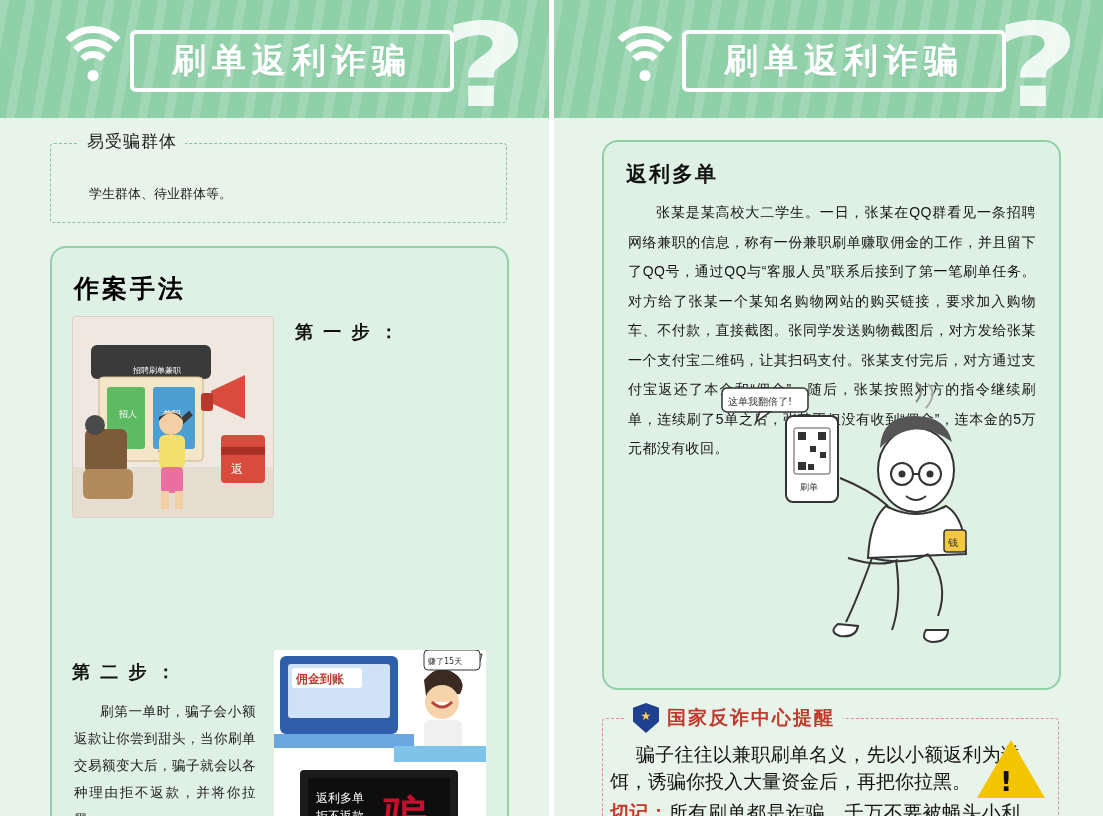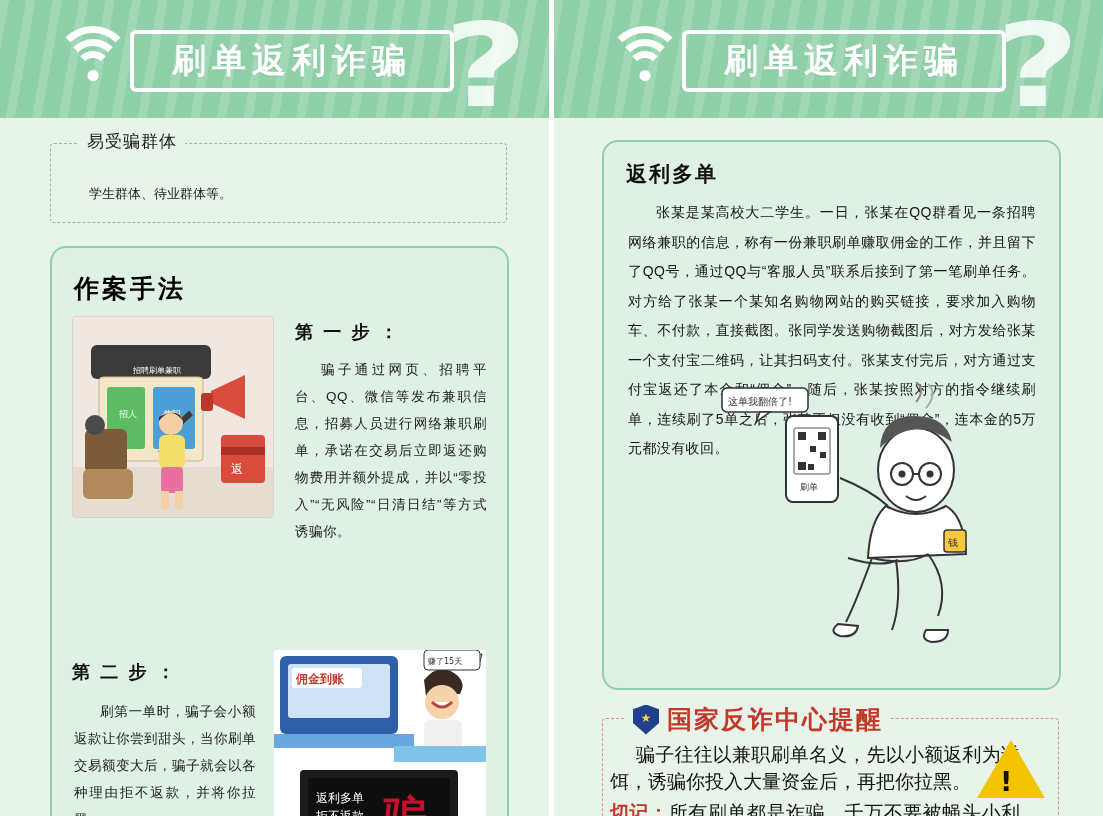--- a/index.html
+++ b/index.html
@@ -151,21 +151,21 @@
   .badge-icon .shield{
     position:absolute;inset:0;
     background:#1f3f8f;
     clip-path:polygon(50% 0%,100% 16%,100% 62%,50% 100%,0% 62%,0% 16%);
   }
   .badge-icon .star{
     position:absolute;left:50%;top:7px;transform:translateX(-50%);
     color:#ffd24d;font-size:12px;line-height:12px;
   }
   .alert-title{
-    font-size:25px;font-weight:bold;color:#c0392b;letter-spacing:2px;
+    font-size:19px;font-weight:bold;color:#c0392b;letter-spacing:2px;
     font-family:"DejaVu Sans","Liberation Sans",sans-serif;
   }
   .alert-p{
     position:absolute;left:7px;width:410px;
     font-size:19px;line-height:27px;color:#141414;text-align:justify;
   }
   .alert-p1{top:22px;text-indent:26px;}
   .alert-p2{top:80px;}
   .alert-p2 .lbl{font-weight:bold;color:#c0392b;}
   .warn-tri{
@@ -253,21 +253,20 @@
           <rect x="148" y="130" width="44" height="8" fill="#a93024"></rect>
           <text x="158" y="156" font-size="12" fill="#ffffff" font-family="DejaVu Sans">返</text>
 
           <rect x="12" y="112" width="42" height="44" rx="6" fill="#7c5a3a"></rect>
           <rect x="10" y="152" width="50" height="30" rx="6" fill="#b08a5a"></rect>
           <circle cx="22" cy="108" r="10" fill="#4a4a4a"></circle>
         </svg>
       </div>
 
       <div class="step-title step1-title">第 一 步 ：</div>
-      <div class="body-text step1-text">骗子通过网页、招聘平台、QQ、微信等发布兼职信息，招募人员进行网络兼职刷单，承诺在交易后立即返还购物费用并额外提成，并以“零投入”“无风险”“日清日结”等方式诱骗你。</div>
 
       <div class="step-title step2-title">第 二 步 ：</div>
       <div class="body-text step2-text">刷第一单时，骗子会小额返款让你尝到甜头，当你刷单交易额变大后，骗子就会以各种理由拒不返款，并将你拉黑。</div>
 
       <div class="illus illus2">
         <svg width="212" height="230" viewBox="0 0 212 230">
           <rect x="0" y="0" width="212" height="230" fill="#ffffff"></rect>
 
           <rect x="6" y="6" width="118" height="78" rx="6" fill="#2f5fa8"></rect>
           <rect x="14" y="14" width="102" height="54" rx="3" fill="#cfe2f7"></rect>

